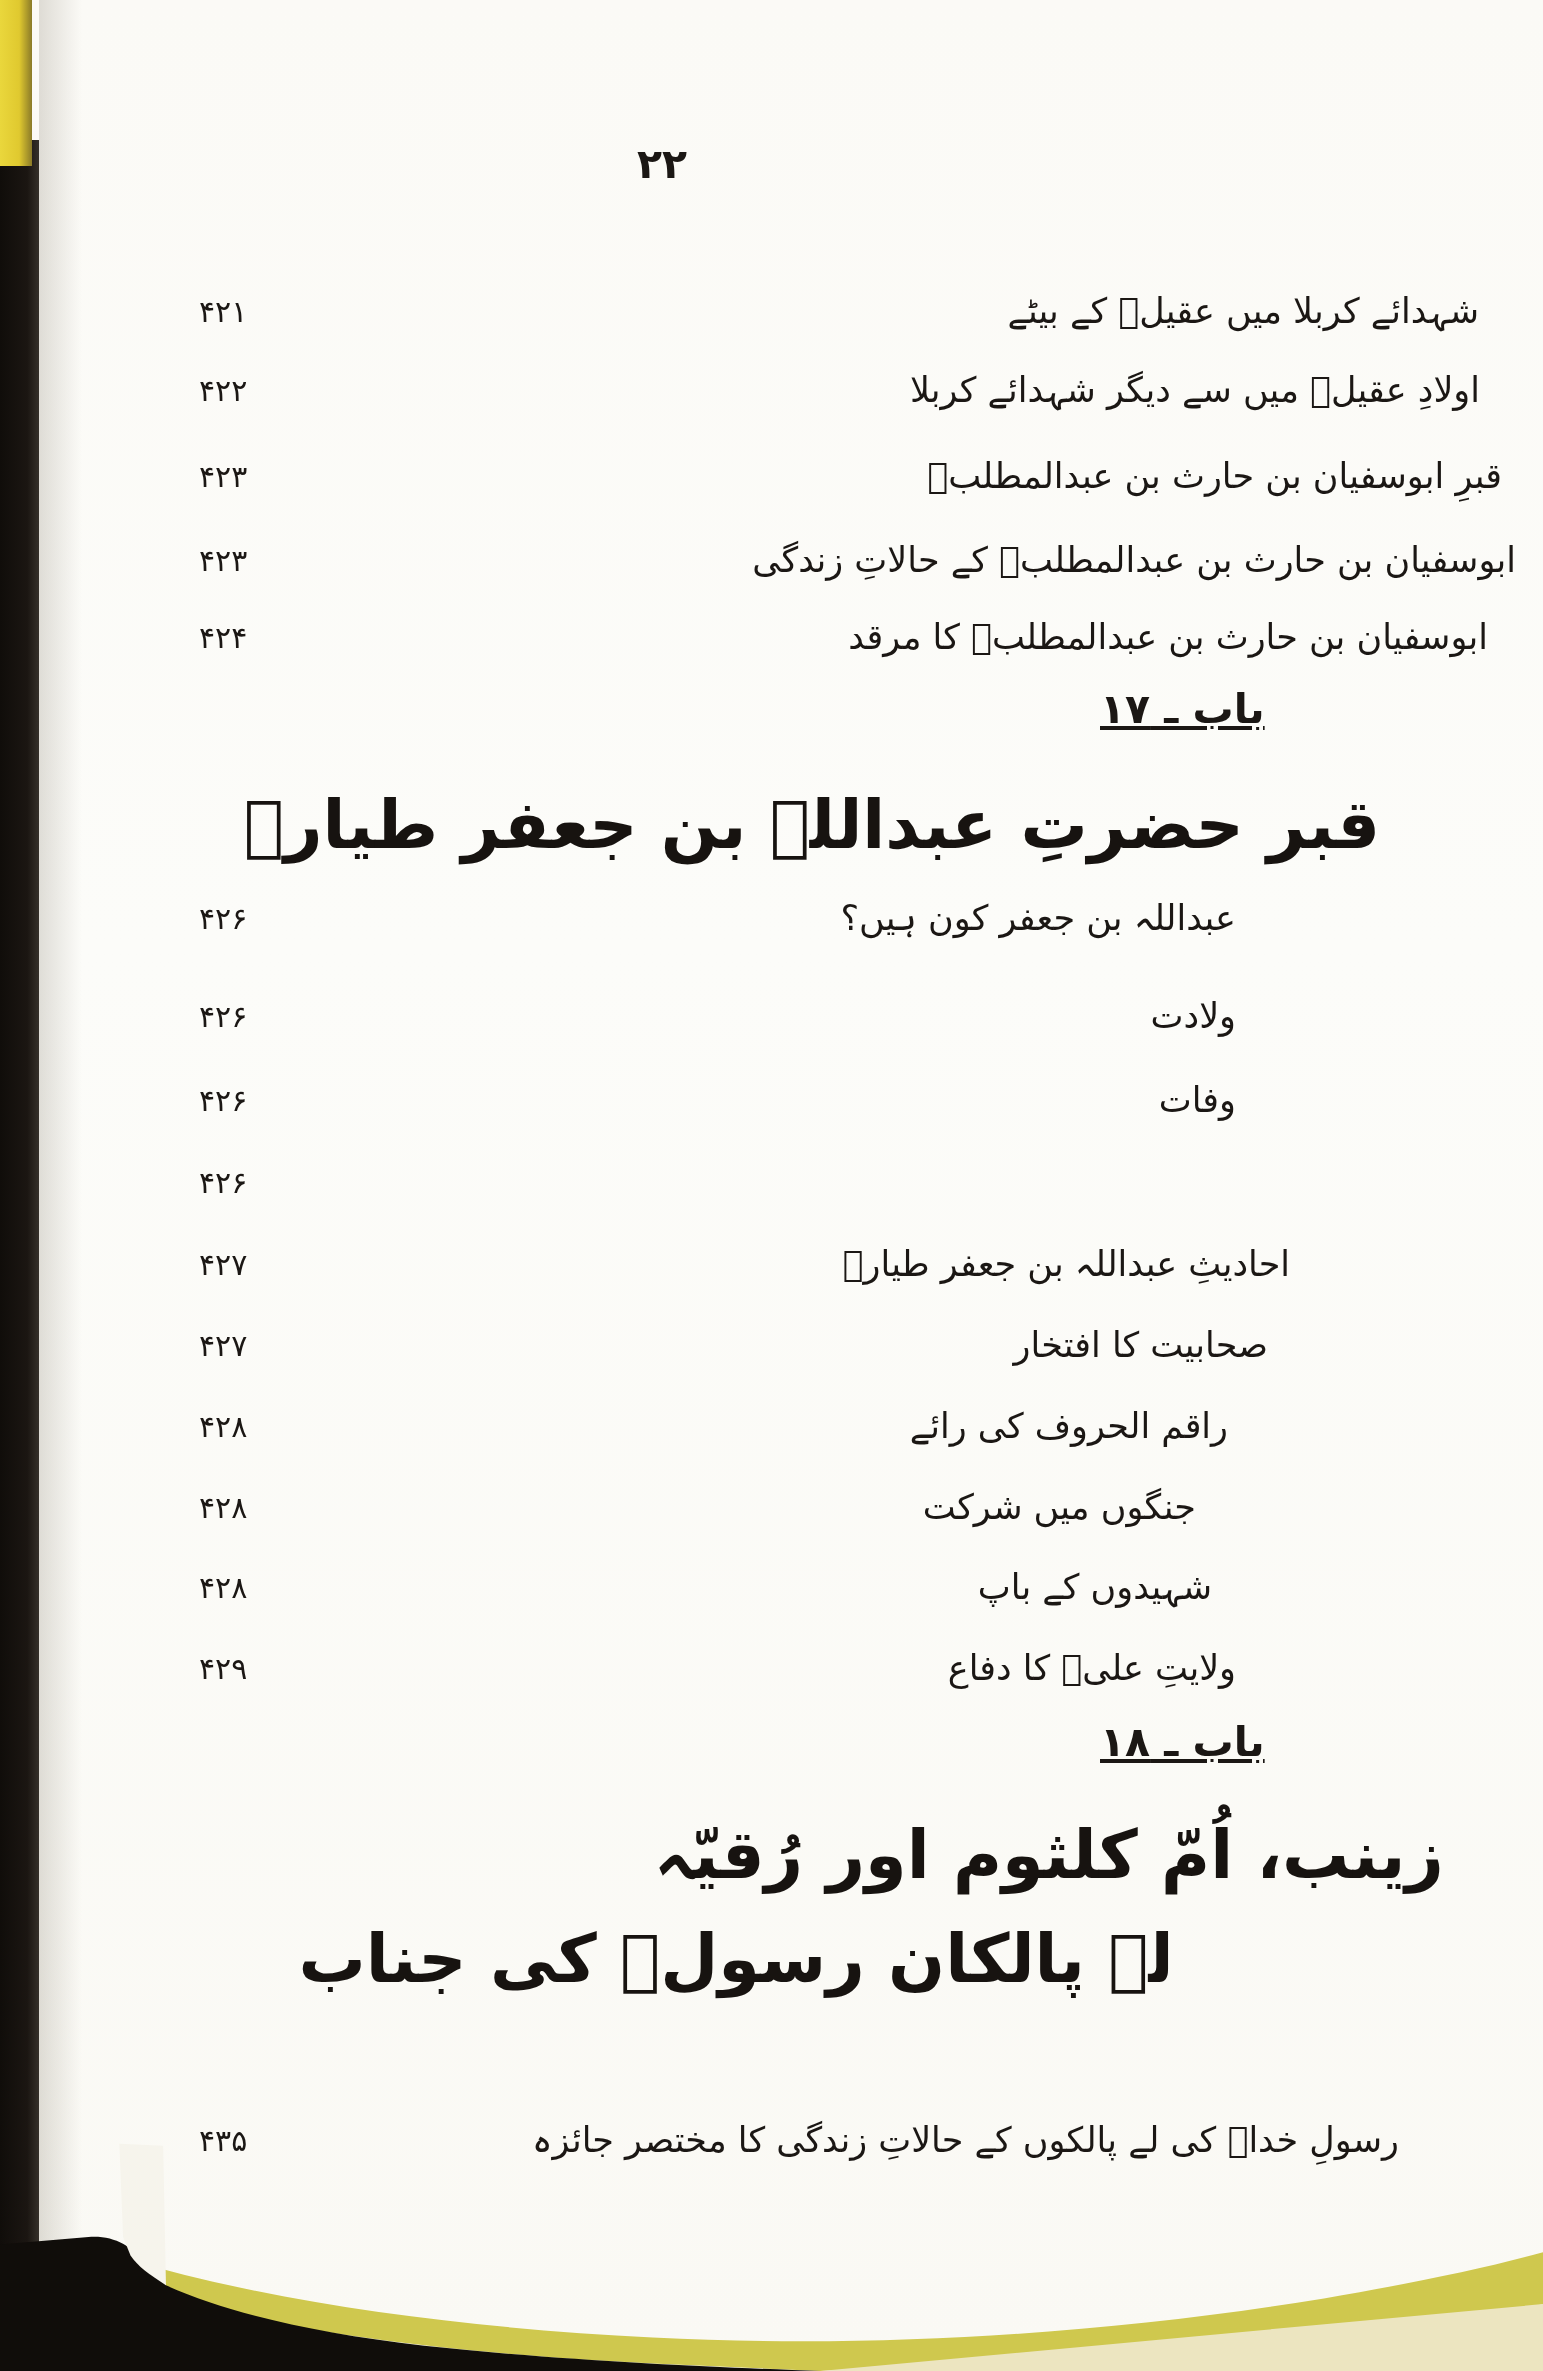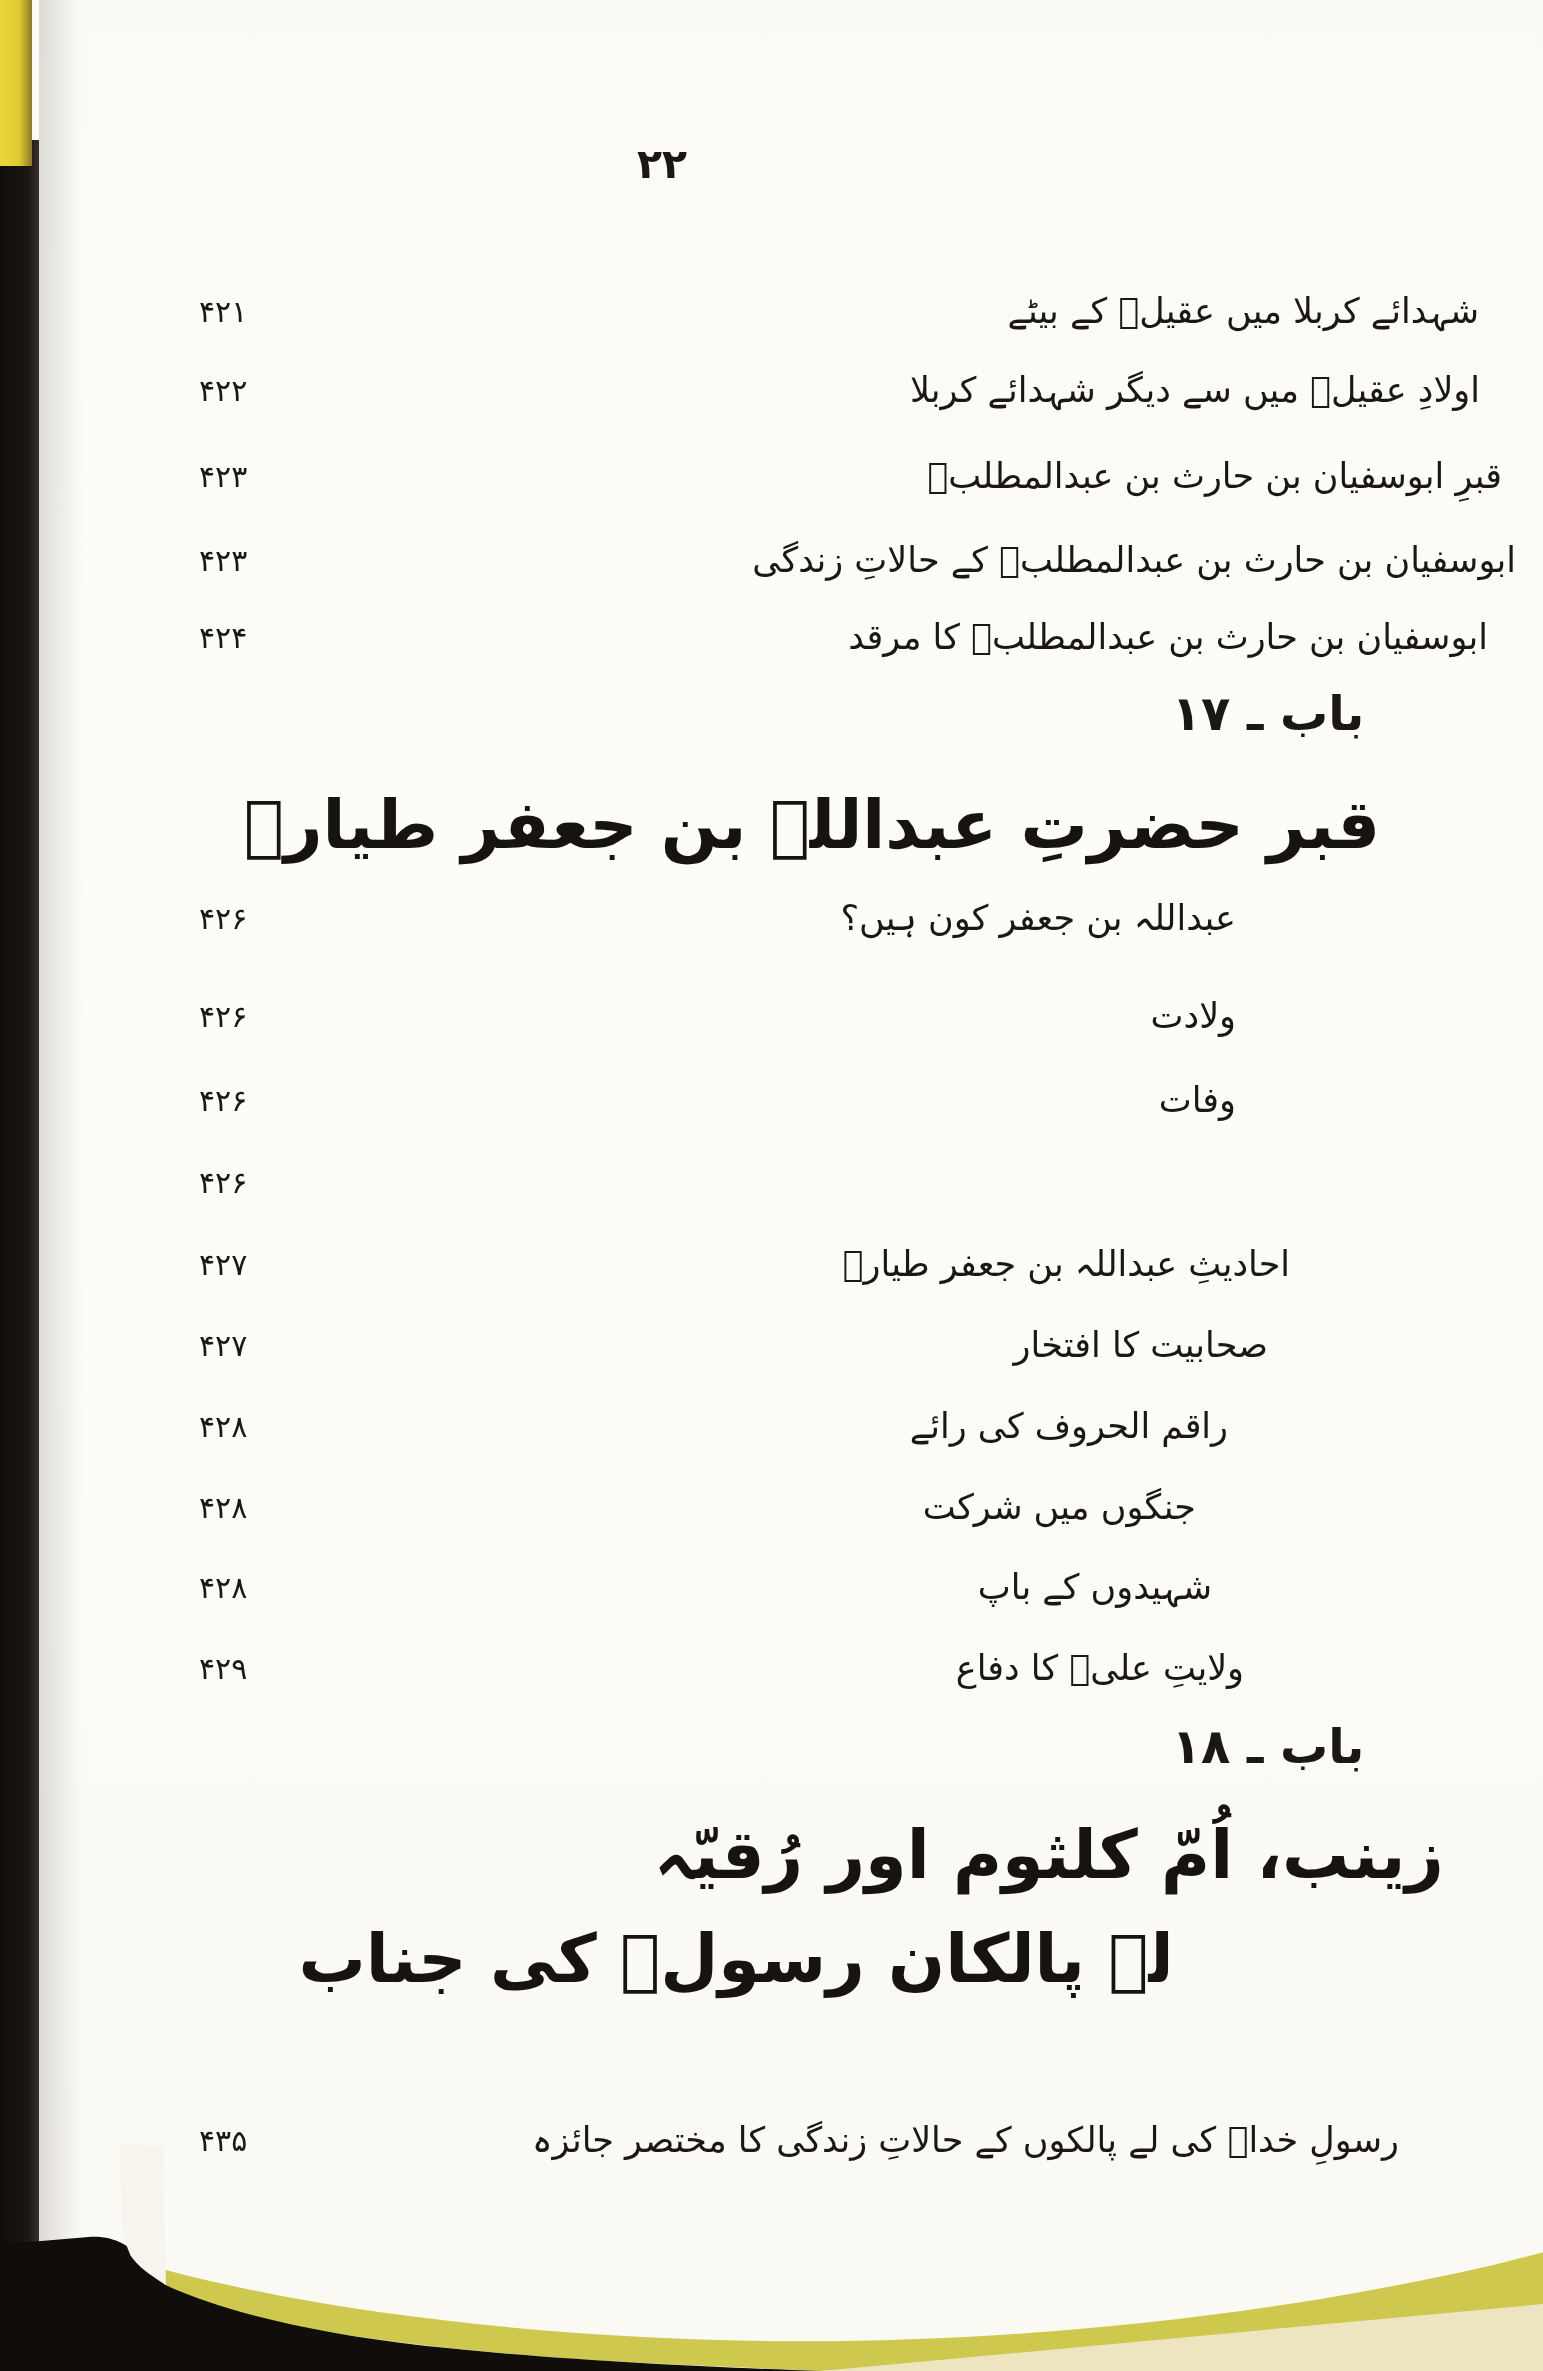--- a/index.html
+++ b/index.html
@@ -30,22 +30,22 @@
     position:absolute;top:140px;left:0;width:1324px;
     text-align:center;font-size:41px;font-weight:bold;letter-spacing:5.6px;
   }
   .row{
     position:absolute;height:62px;
     display:flex;justify-content:space-between;align-items:center;direction:ltr;
   }
   .row .num{font-size:30px;letter-spacing:3.7px;white-space:nowrap;}
   .row .title{font-size:35px;direction:rtl;white-space:nowrap;font-weight:500;}
   .bab{
-    position:absolute;width:336px;text-align:center;
-    font-size:48px;font-weight:bold;direction:rtl;white-space:nowrap;
+    position:absolute;width:336px;text-align:left;
+    font-size:41px;font-weight:bold;direction:rtl;white-space:nowrap;text-decoration:underline;
   }
   .big-heading{
     position:absolute;text-align:center;direction:rtl;white-space:nowrap;
     font-size:67px;font-weight:bold;color:#171310;
   }
 </style>
 </head>
 <body>
 
 <div class="scan">
@@ -115,21 +115,21 @@
     <span class="title">راقم الحروف کی رائے</span>
   </div>
   <div class="row" style="top:1476px;left:199px;right:348px;">
     <span class="num">۴۲۸</span>
     <span class="title">جنگوں میں شرکت</span>
   </div>
   <div class="row" style="top:1556px;left:199px;right:332px;">
     <span class="num">۴۲۸</span>
     <span class="title">شہیدوں کے باپ</span>
   </div>
-  <div class="row" style="top:1637px;left:199px;right:300px;">
+  <div class="row" style="top:1637px;left:199px;right:308px;">
     <span class="num">۴۲۹</span>
     <span class="title">ولایتِ علیؑ کا دفاع</span>
   </div>
 
   <div class="bab" style="top:1718px;left:1100px;">باب ـ ۱۸</div>
   <div class="big-heading" style="top:1816px;left:583px;width:932px;">زینب، اُمّ کلثوم اور رُقیّہ</div>
   <div class="big-heading" style="top:1920px;left:270px;width:932px;">لے پالکان رسولؐ کی جناب</div>
 
   <div class="row" style="top:2109px;left:199px;right:145px;">
     <span class="num">۴۳۵</span>

